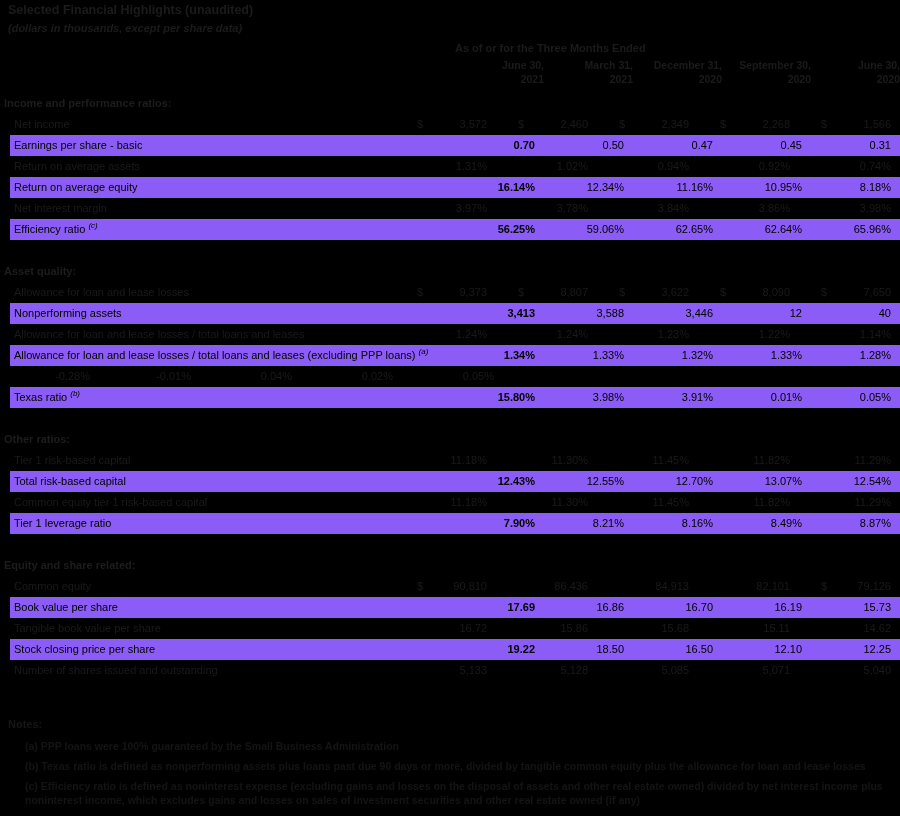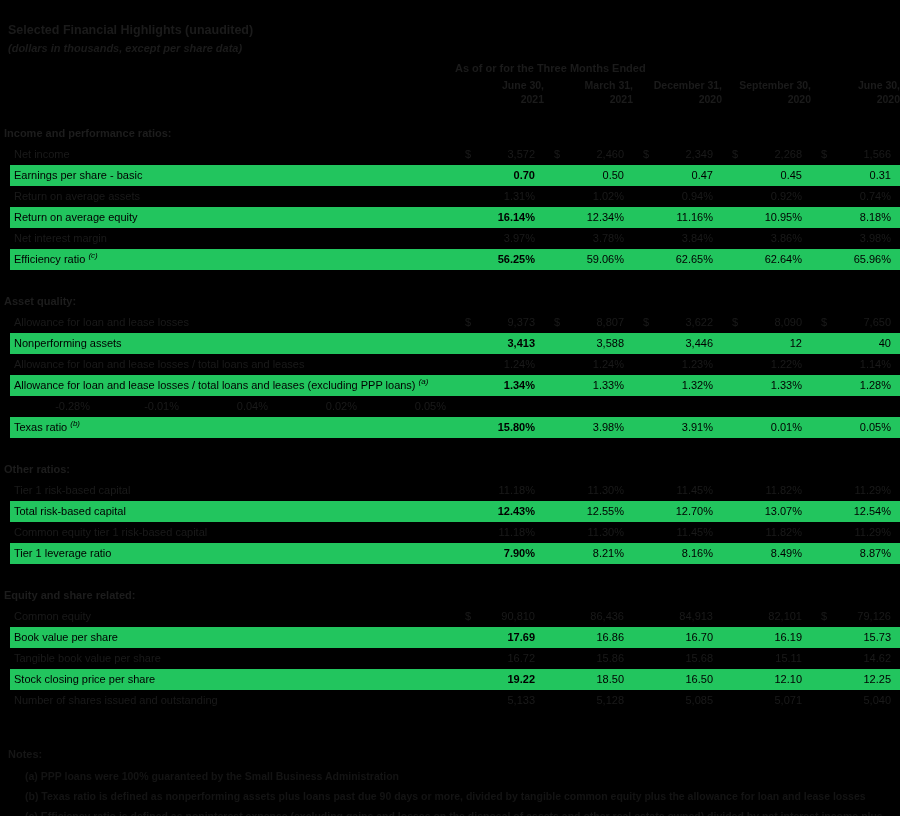--- a/index.html
+++ b/index.html
@@ -2,42 +2,42 @@
 <html><head>
 <meta charset="utf-8">
 <style>
   * { margin:0; padding:0; box-sizing:border-box; }
   html,body { width:900px; height:816px; overflow:hidden; }
   body {
     background:#000;
     font-family:"Liberation Sans", sans-serif;
     color:#1a1a1a;
   }
-  .page { width:900px; height:816px; position:relative; padding-top:22px; }
+  .page { width:900px; height:816px; position:relative; padding-top:2px; }
 
   
   .title { margin-left:8px; font-size:12.5px; font-weight:bold; color:#1b1b1b; line-height:16px; }
   .subtitle { margin-left:8px; font-size:11px; font-weight:bold; font-style:italic; color:#1b1b1b; line-height:16px; margin-top:2px; }
 
   .table { margin-left:10px; width:890px; margin-top:4px; }
 
   .thead { display:flex; }
   .thead .spacer { flex:1; }
   .head-cols { width:445px; }
   .period-header { font-size:11px; font-weight:bold; color:#1b1b1b; line-height:16px; }
   .date-row { display:flex; margin-top:2px; }
   .date-cell { width:89px; text-align:right; font-size:10.5px; font-weight:bold; color:#1b1b1b; line-height:14px; padding-bottom:4px; }
 
-  .section { margin-top:13px; }
+  .section { margin-top:3px; }
   .section + .section { margin-top:21px; }
   .section-header { font-size:11px; font-weight:bold; color:#1d1d1d; line-height:21px; padding-left:0; margin-left:-6px; }
 
   .row { display:flex; height:21px; line-height:21px; font-size:11px; }
-  .row.light { background:#22c55e; color:#000;align-items:flex-end; }
-  .row.dark  { background:transparent; color:#1a1a1a; }
+  .row.light { background:#8b5cf6; color:#000;align-items:flex-end; }
+  .row.dark  { background:transparent; color:#1a1a1a;gap:12px; }
   .cell.label { flex:1; padding-left:4px; white-space:nowrap; overflow:hidden; }
   .cell.label sup { font-size:8px; font-style:italic; vertical-align:super; line-height:0; }
   .cell.val { width:89px; position:relative; text-align:right; padding-right:9px; white-space:nowrap; }
   .cell.val .dollar { position:absolute; left:10px; }
   .cell.val.bold { font-weight:bold; }
 
   .notes { margin-left:8px; margin-top:36px; width:882px; }
   .notes-header { font-size:11px; font-weight:bold; color:#161616; line-height:14px; margin-bottom:8px; }
   .note-line { font-size:10.5px; color:#141414; line-height:14px; padding-left:17px; margin-bottom:6px; font-weight:bold; }
 </style>

